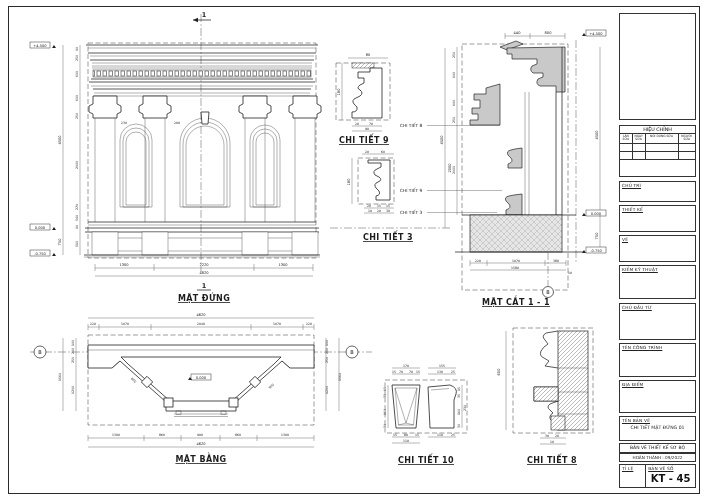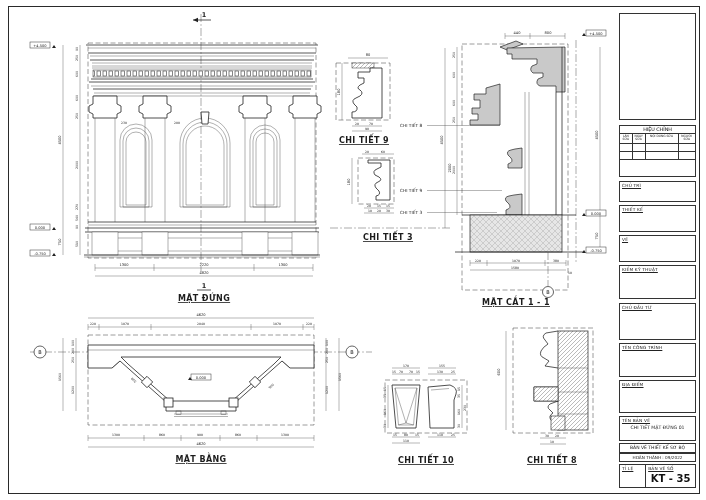--- a/index.html
+++ b/index.html
@@ -512,18 +512,18 @@
     <div class="tb" style="top:447px;height:9px;">
       <div class="ctr" style="font-size:4.2px;margin-top:1px;">HOÀN THÀNH : 09/2022</div>
     </div>
     <div class="tb" style="top:458px;height:24px;">
       <div class="botrow">
         <div class="cell-l">
           <div class="lab">TỈ LỆ</div>
         </div>
         <div class="cell-r">
           <div class="lab" style="text-align:left;">BẢN VẼ SỐ</div>
-          <div class="kt">KT - 35</div>
+          <div class="kt">KT - 45</div>
         </div>
       </div>
     </div>
   </div>
 </div>
 
 </body></html>

